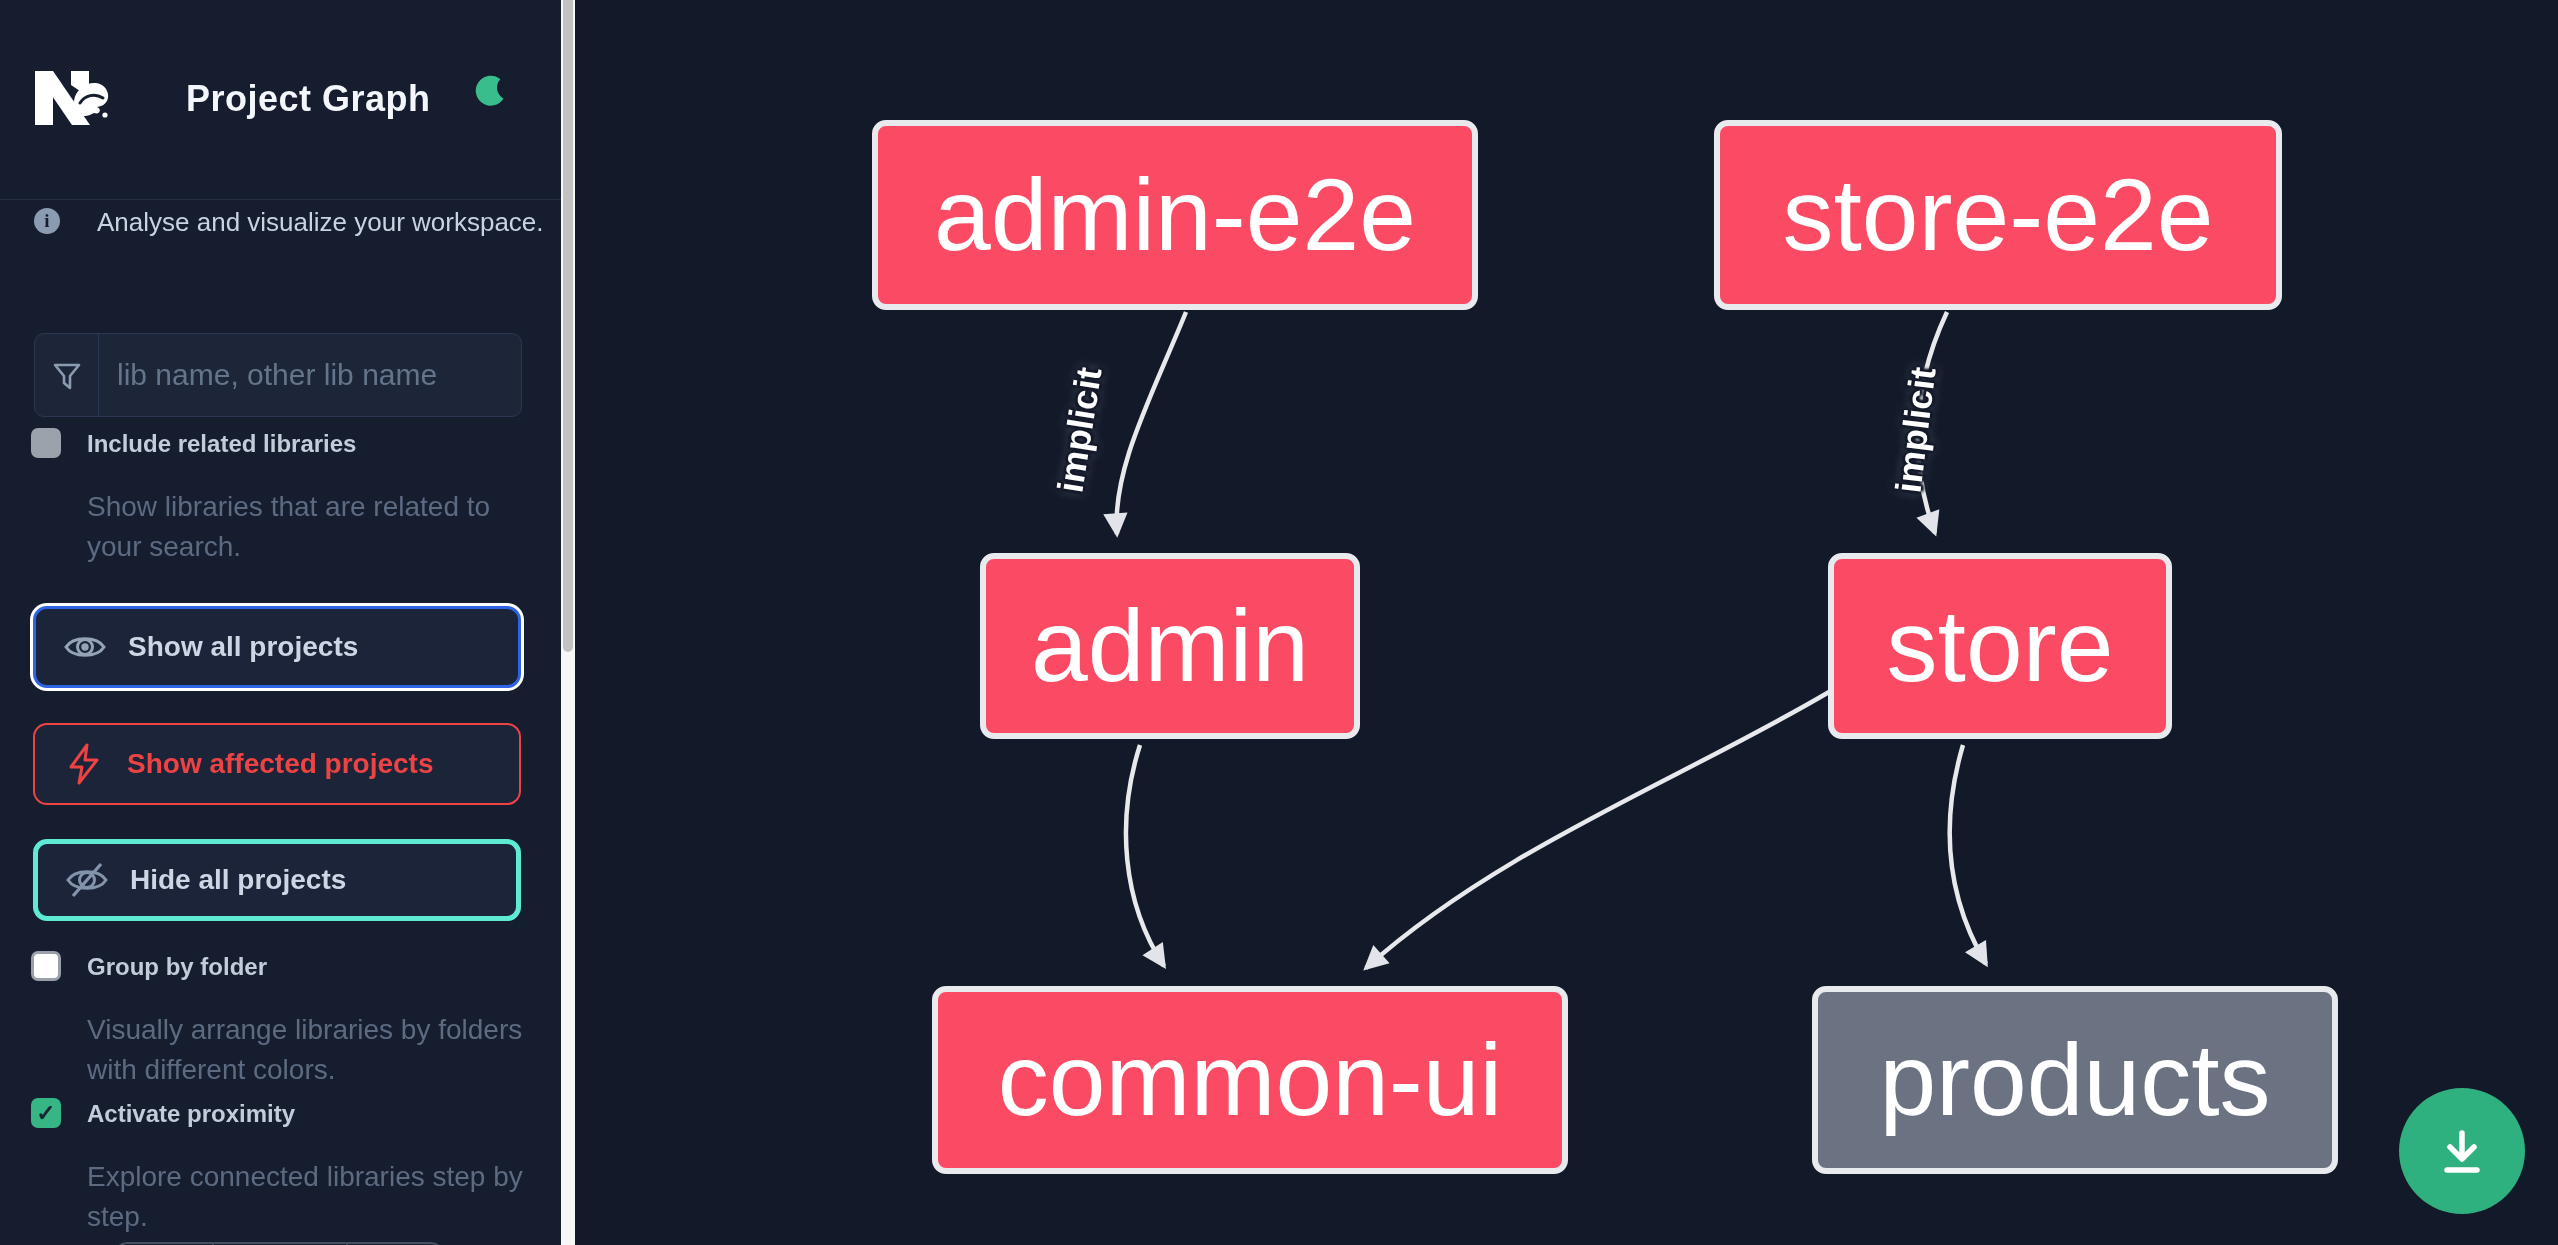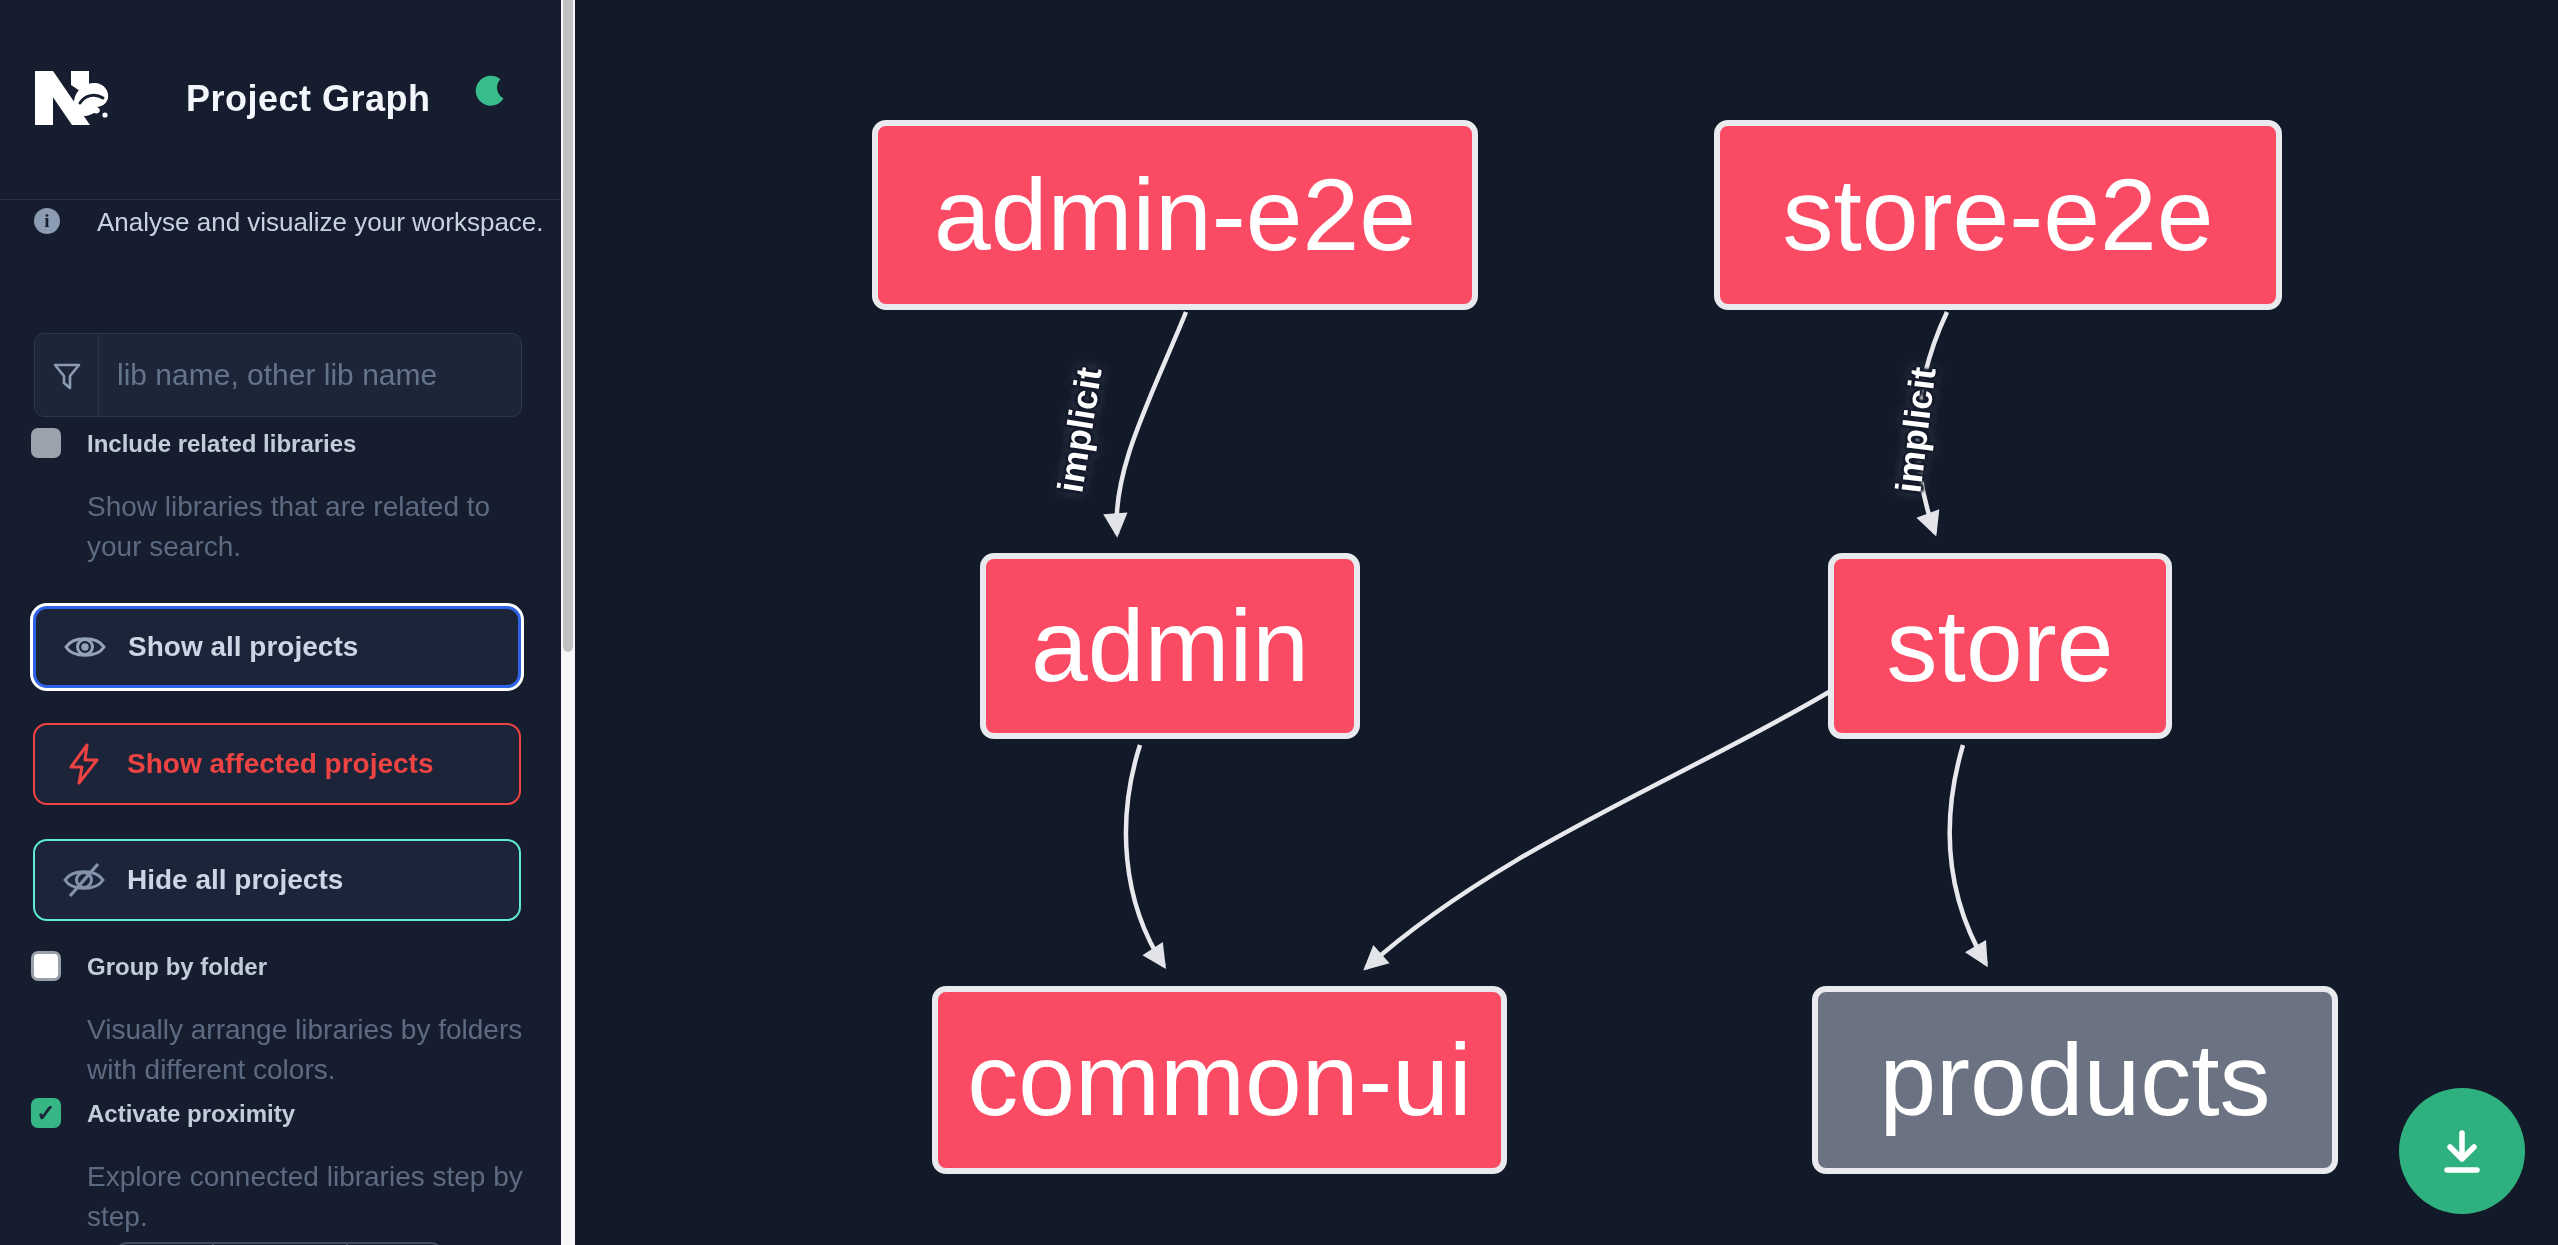--- a/index.html
+++ b/index.html
@@ -73,21 +73,21 @@
   }
   .sb-btn .icon { width:46px; height:46px; flex:none; }
   .sb-btn .lbl { margin-left:20px; font-size:28px; font-weight:700; }
   .btn-show-all {
     top:606px; border:3px solid #2e63e6;
     box-shadow:0 0 0 3px #ffffff;
   }
   .btn-show-all .lbl { color:#ccd6e4; }
   .btn-affected { top:723px; border:2px solid #ee4343; }
   .btn-affected .lbl { color:#ee4343; }
-  .btn-hide { top:839px; border:2px solid #5eead4; }
+  .btn-hide { top:839px; border:5px solid #5eead4; }
   .btn-hide .lbl { color:#ccd6e4; }
 
   .stepper {
     position:absolute; left:115px; top:1242px; width:328px; height:44px;
     border:2px solid #454f63; border-radius:12px 12px 0 0; background:#19202f;
     display:flex;
   }
   .stepper .cell { height:100%; }
   .stepper .cell + .cell { border-left:2px solid #454f63; }
   .st-a { width:95px; } .st-b { width:134px; } .st-c { flex:1; }
@@ -115,21 +115,21 @@
     display:flex; align-items:center; justify-content:center;
     color:#ffffff; font-size:102px; font-weight:400;
     cursor:pointer;
   }
   .node-affected { background:#fb4b64; }
   .node-unaffected { background:#6b7383; }
   .n-admin-e2e { left:872px;  top:120px; width:606px; height:190px; }
   .n-store-e2e { left:1714px; top:120px; width:568px; height:190px; }
   .n-admin     { left:980px;  top:553px; width:380px; height:186px; }
   .n-store     { left:1828px; top:553px; width:344px; height:186px; }
-  .n-common-ui { left:932px;  top:986px; width:575px; height:188px; }
+  .n-common-ui { left:932px;  top:986px; width:636px; height:188px; }
   .n-products  { left:1812px; top:986px; width:526px; height:188px; }
 
   .edge-label {
     position:absolute; z-index:3;
     font-size:36px; font-weight:700; color:#ffffff; white-space:nowrap;
     text-shadow:
       -3px 0 3px #141a2a, 3px 0 3px #141a2a,
       0 -3px 3px #141a2a, 0 3px 3px #141a2a,
       -2px -2px 2px #141a2a, 2px 2px 2px #141a2a,
       0 0 12px rgba(255,255,255,0.45);

